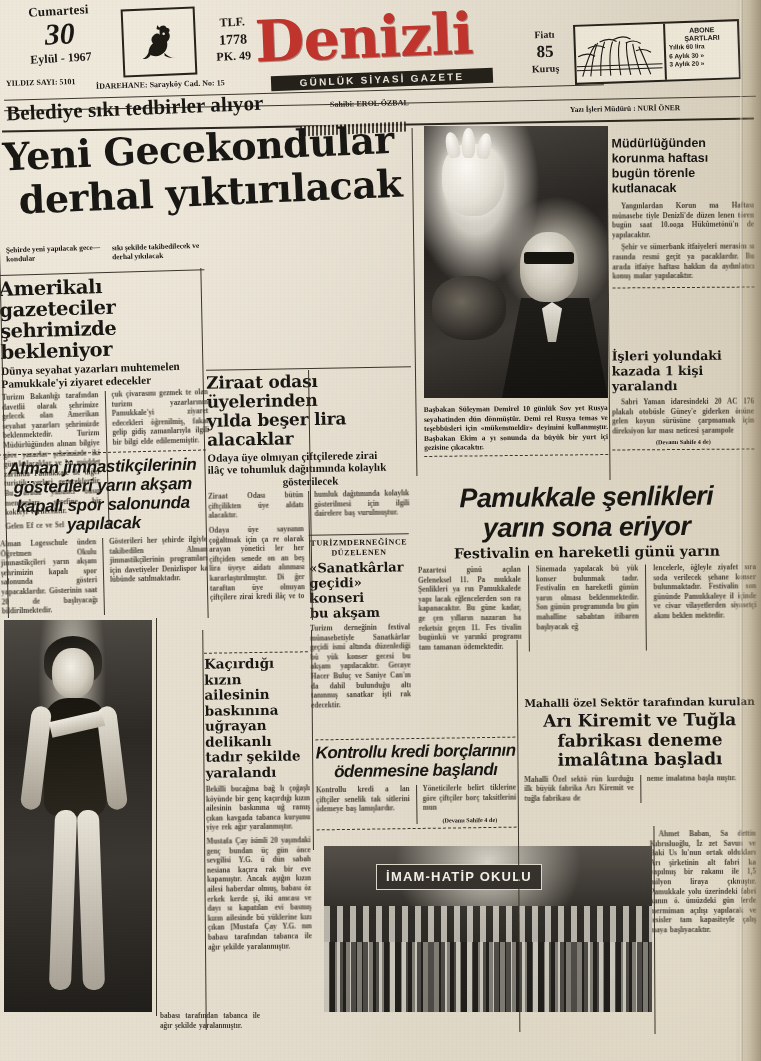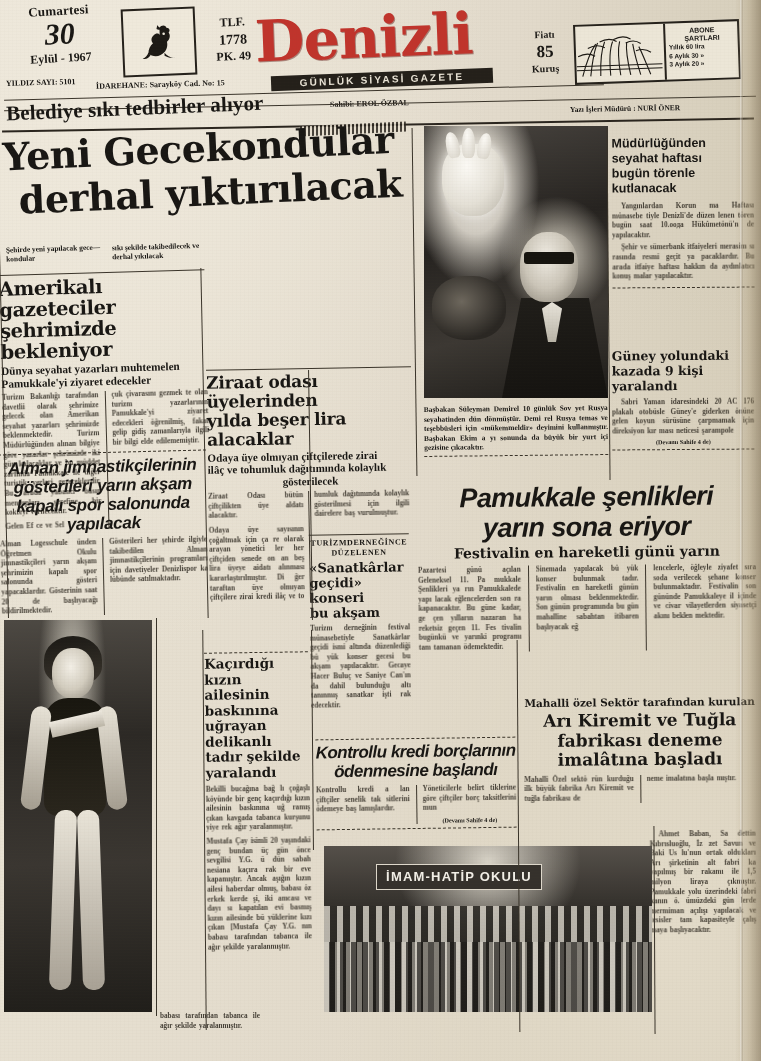--- a/index.html
+++ b/index.html
@@ -485,31 +485,31 @@
         </div>
       <div style="width:1px;background:#3a342a;"></div>
       <div style="width:104px;">
           <div class="body blur">lencelerle, öğleyle ziyafet sıra soda verilecek şehane konser bulunmaktadır. Festivalin son gününde Pamukkaleye il içinde ve civar vilayetlerden siyasetçi akını beklen mektedir.</div>
         </div>
     </div>
   </div>
 
   <div class="col" style="left:612px;top:136px;width:142px;transform:rotate(-.4deg);">
     <div class="h-yang">Müdürlüğünden</div>
-    <div class="h-yang">seyahat haftası</div>
+    <div class="h-yang">korunma haftası</div>
     <div class="h-yang">bugün törenle</div>
     <div class="h-yang">kutlanacak</div>
     <div class="body blur" style="margin-top:6px;text-indent:9px;">Yangınlardan Korun ma Haftası münasebe tiyle Denizli'de düzen lenen tören bugün saat 10.oода Hükûmetönü'n de yapılacaktır.</div>
     <div class="body blur" style="margin-top:3px;text-indent:9px;">Şehir ve sümerbank itfaiyeleri merasim sı rasında resmi geçit ya pacaklardır. Bu arada itfaiye haftası hakkın da aydınlatıcı konuş malar yapılacaktır.</div>
     <div class="hrd" style="margin-top:5px;"></div>
   </div>
 
   <div class="col" style="left:612px;top:348px;width:142px;transform:rotate(-.4deg);">
-    <div class="h-guney">Güney yolundaki</div>
-    <div class="h-guney">kazada 9 kişi</div>
+    <div class="h-guney">İşleri yolundaki</div>
+    <div class="h-guney">kazada 1 kişi</div>
     <div class="h-guney">yaralandı</div>
     <div class="body blur" style="margin-top:5px;text-indent:9px;">Sabri Yaman idaresindeki 20 AC 176 plakalı otobüsle Güney'e giderken önüne gelen koyun sürüsüne çarpmamak için direksiyon kır ması neticesi şarampole</div>
     <div class="contin" style="margin-top:2px;">(Devamı Sahife 4 de)</div>
     <div class="hrd" style="margin-top:4px;"></div>
   </div>
 
   <div class="col" style="left:524px;top:696px;width:232px;transform:rotate(-.5deg);">
     <div class="h-mahalli">Mahalli özel Sektör tarafından kurulan</div>
     <div class="h-ari" style="margin-top:2px;">Arı Kiremit ve Tuğla</div>
     <div class="h-ari">fabrikası deneme</div>

